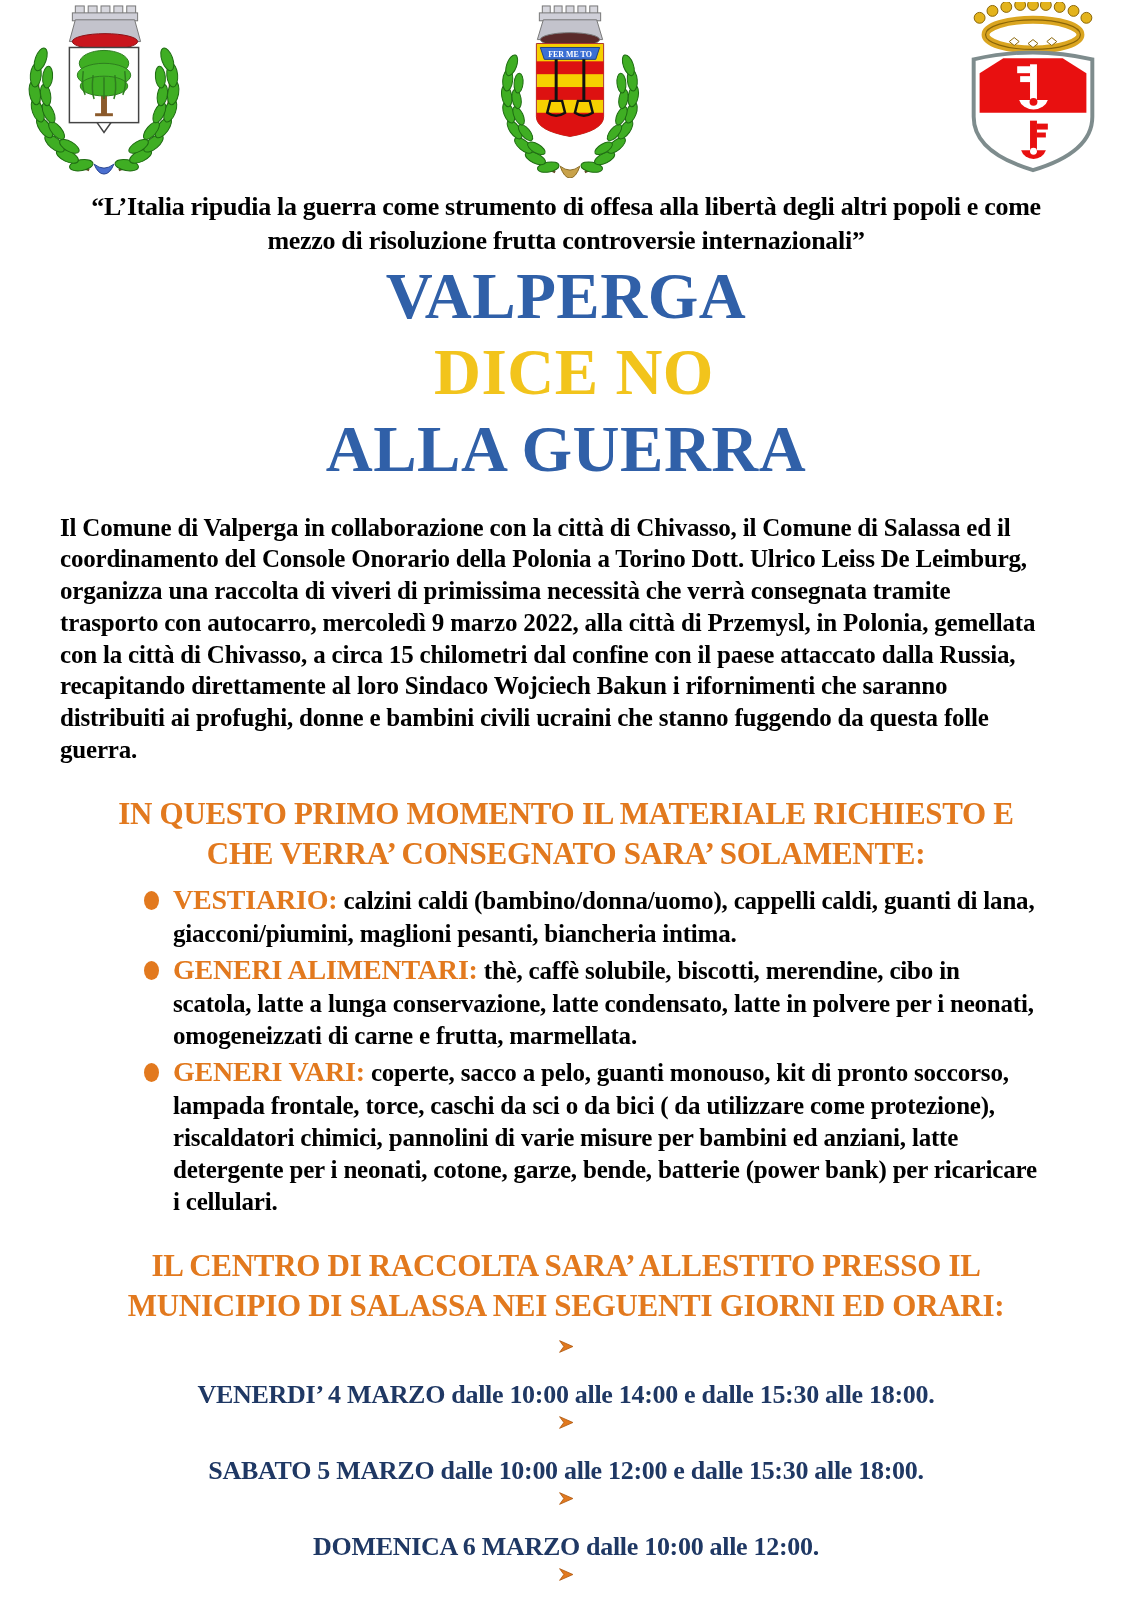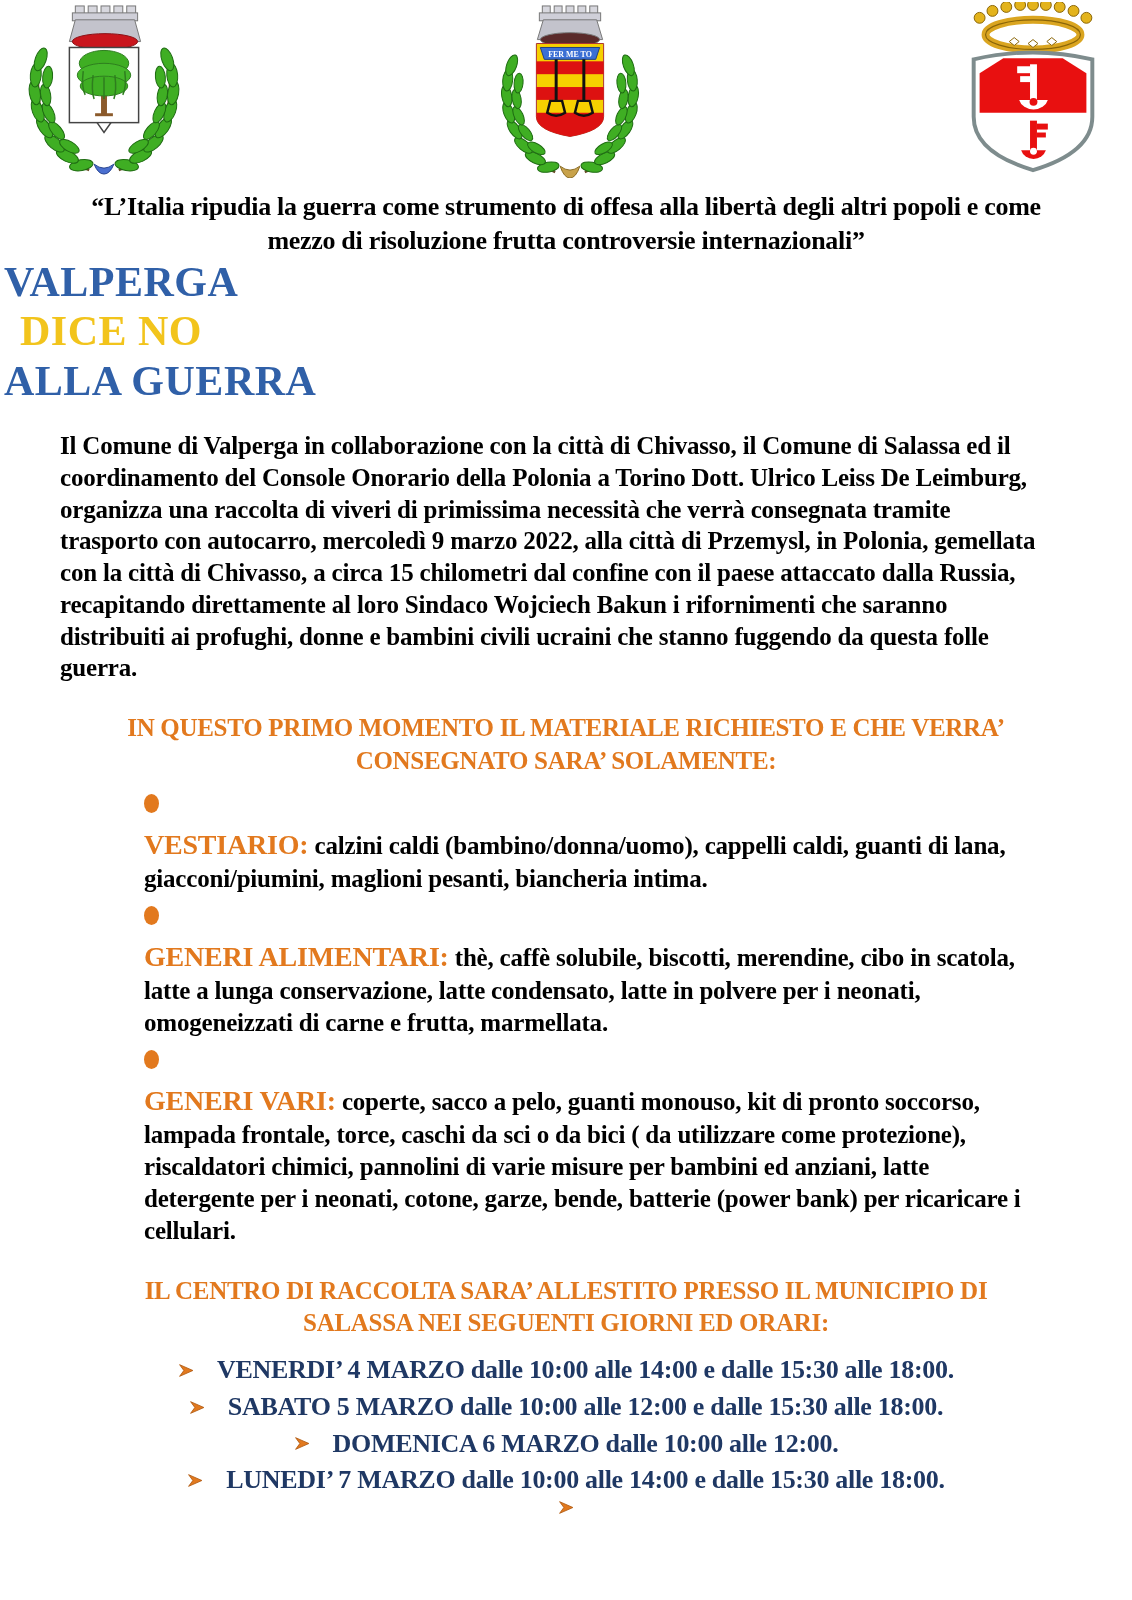--- a/index.html
+++ b/index.html
@@ -21,56 +21,56 @@
   .crest { flex:0 0 auto; }
   
   .quote {
     margin:10px 70px 0 70px;
     text-align:center;
     font-size:26px; line-height:1.3;
     letter-spacing:-0.3px;
   }
   
   .title-line {
-    text-align:left;
-    font-size:42px; line-height:1.18;
+    text-align:center;
+    font-size:65px; line-height:1.18;
     letter-spacing:0.5px;
   }
   .title-blue   { color:#3060A8; }
   .title-yellow { color:#F2C41C;padding-left:16px; }
   
   .intro {
     margin:24px 88px 0 56px;
     font-size:25px; line-height:1.27;
     letter-spacing:-0.2px;
   }
   
   .sec-heading {
     margin:28px auto 0 auto;
     max-width:910px;
     text-align:center;
     color:#E2791E;
-    font-size:25px; line-height:1.3;
+    font-size:31px; line-height:1.3;
     letter-spacing:-0.3px;
   }
   
   .items { margin:8px 86px 0 140px; }
-  .item  { display:flex; gap:14px; margin-top:2px;flex-direction:column; }
+  .item  { display:flex; gap:14px; margin-top:2px; }
   .dot   {
     flex:0 0 auto; width:15px; height:19px; margin-top:9px;
     border-radius:50%; background:#E2791E;
   }
   .item-body { font-size:25px; line-height:1.28; letter-spacing:-0.2px; }
   .item-label { color:#E2791E; font-size:28px; }
   
   .schedule { margin-top:12px; }
   .sched-line {
     display:flex; justify-content:center; align-items:center; gap:22px;
     font-size:26px; line-height:1.42;
-    color:#1F3864; letter-spacing:-0.3px;
+    color:#1F3864; letter-spacing:-0.3px;flex-direction:column;
   }
   .arrow-icon { flex:0 0 auto; }
 </style>
 </head>
 <body>
 
 <div class="page">
 
   <div class="crest-row">
 

